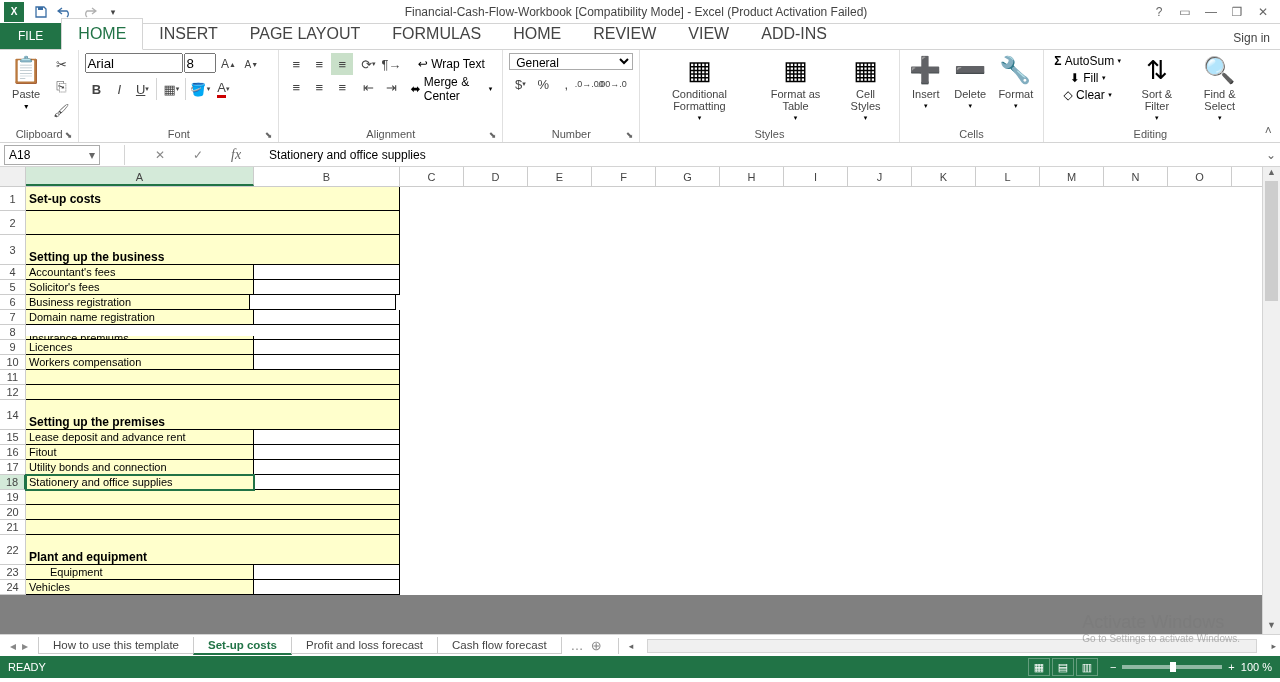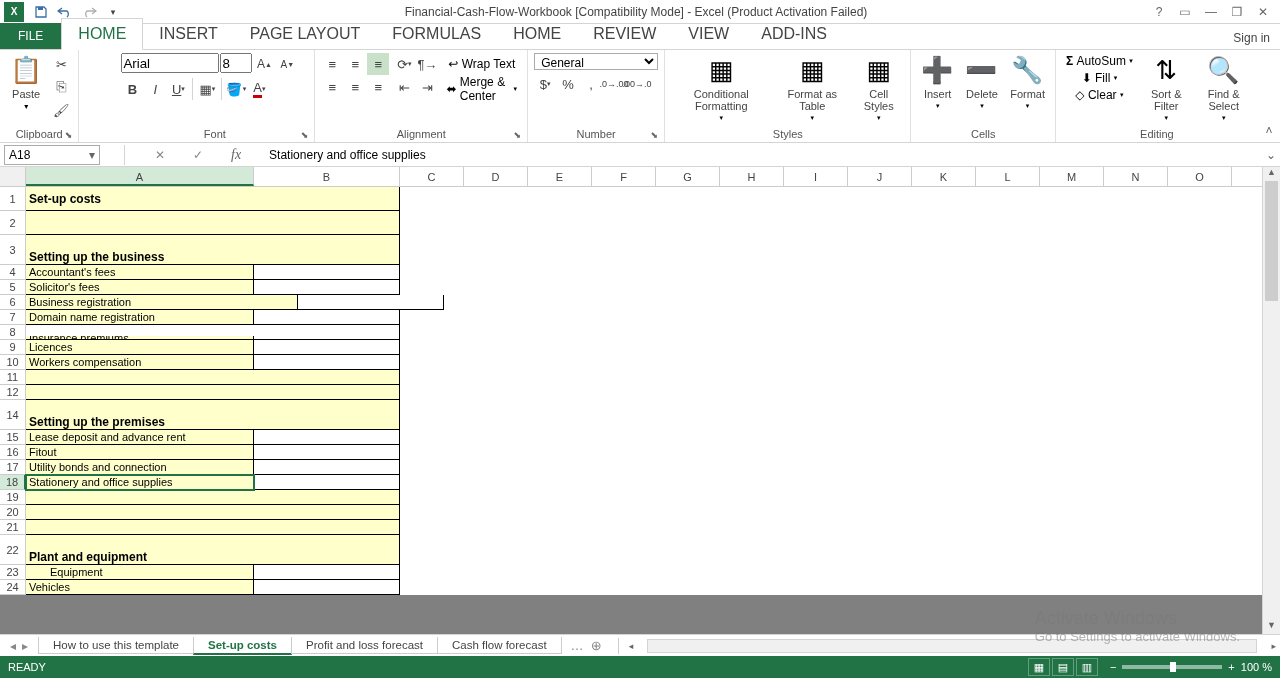--- a/index.html
+++ b/index.html
@@ -88,21 +88,21 @@
 
 .statusbar { height: 22px; background: #217346; color: #fff; display: flex; align-items: center; font-size: 11px; padding: 0 8px; }
 .view-btns { margin-left: auto; display: flex; gap: 2px; }
 .view-btns span { width: 22px; height: 18px; display: flex; align-items: center; justify-content: center; border: 1px solid rgba(255,255,255,0.3); cursor: pointer; }
 .zoom { display: flex; align-items: center; gap: 6px; margin-left: 12px; }
 .zoom-slider { width: 100px; height: 4px; background: rgba(255,255,255,0.5); position: relative; }
 .zoom-slider .zthumb { position: absolute; left: 48%; top: -3px; width: 6px; height: 10px; background: #fff; }
 
 
 .watermark { position: absolute; right: 40px; bottom: 38px; color: rgba(120,120,120,0.55); font-size: 18px; pointer-events: none; z-index: 50; }
-.watermark .sub { font-size: 13px; }
+.watermark .sub { font-size: 10px; }
 
 svg { display: block; }
 </style>
 </head>
 <body>
 
 <div class="titlebar">
   <div class="qat">
     <div class="excel-icon">X</div>
     <div class="qat-btn">
@@ -157,21 +157,21 @@
       </div>
       <div class="vstack">
         <div class="rbtn small-btn">✂</div>
         <div class="rbtn small-btn">⎘</div>
         <div class="rbtn small-btn">🖌</div>
       </div>
     </div>
     <div class="ribbon-group-label"><span>Clipboard</span><span class="launcher">⬊</span></div>
   </div>
 
-  <div class="ribbon-group" style="min-width:200px;margin-left:36px;">
+  <div class="ribbon-group" style="min-width:200px;">
     <div class="ribbon-group-body" style="flex-direction:column;gap:3px;">
       <div class="hstack">
         <input class="ribbon-select font-name" value="Arial" style="">
         <input class="ribbon-select font-size" value="8" style="">
         <div class="rbtn small-btn" style="font-size:12px;">A<sup style="font-size:7px;">▲</sup></div>
         <div class="rbtn small-btn" style="font-size:10px;">A<sup style="font-size:7px;">▼</sup></div>
       </div>
       <div class="hstack">
         <div class="rbtn small-btn">
             <b>B</b>
@@ -359,21 +359,21 @@
             <div class="cell" style="width: 228px;">Accountant's fees</div>
             <div class="cell colB" style="width: 146px;"></div>
           </div>
           <div class="row">
             <div class="row-h">5</div>
             <div class="cell" style="width: 228px;">Solicitor's fees</div>
             <div class="cell colB" style="width: 146px;"></div>
           </div>
           <div class="row">
             <div class="row-h">6</div>
-            <div class="cell" style="width: 272px;">Business registration</div>
+            <div class="cell" style="width: 224px;">Business registration</div>
             <div class="cell colB" style="width: 146px;"></div>
           </div>
           <div class="row">
             <div class="row-h">7</div>
             <div class="cell" style="width: 228px;">Domain name registration</div>
             <div class="cell colB" style="width: 146px;"></div>
           </div>
           <div class="row">
             <div class="row-h">8</div>
             <div class="cell" style="width: 228px; margin-top: 11px;">Insurance premiums</div>

